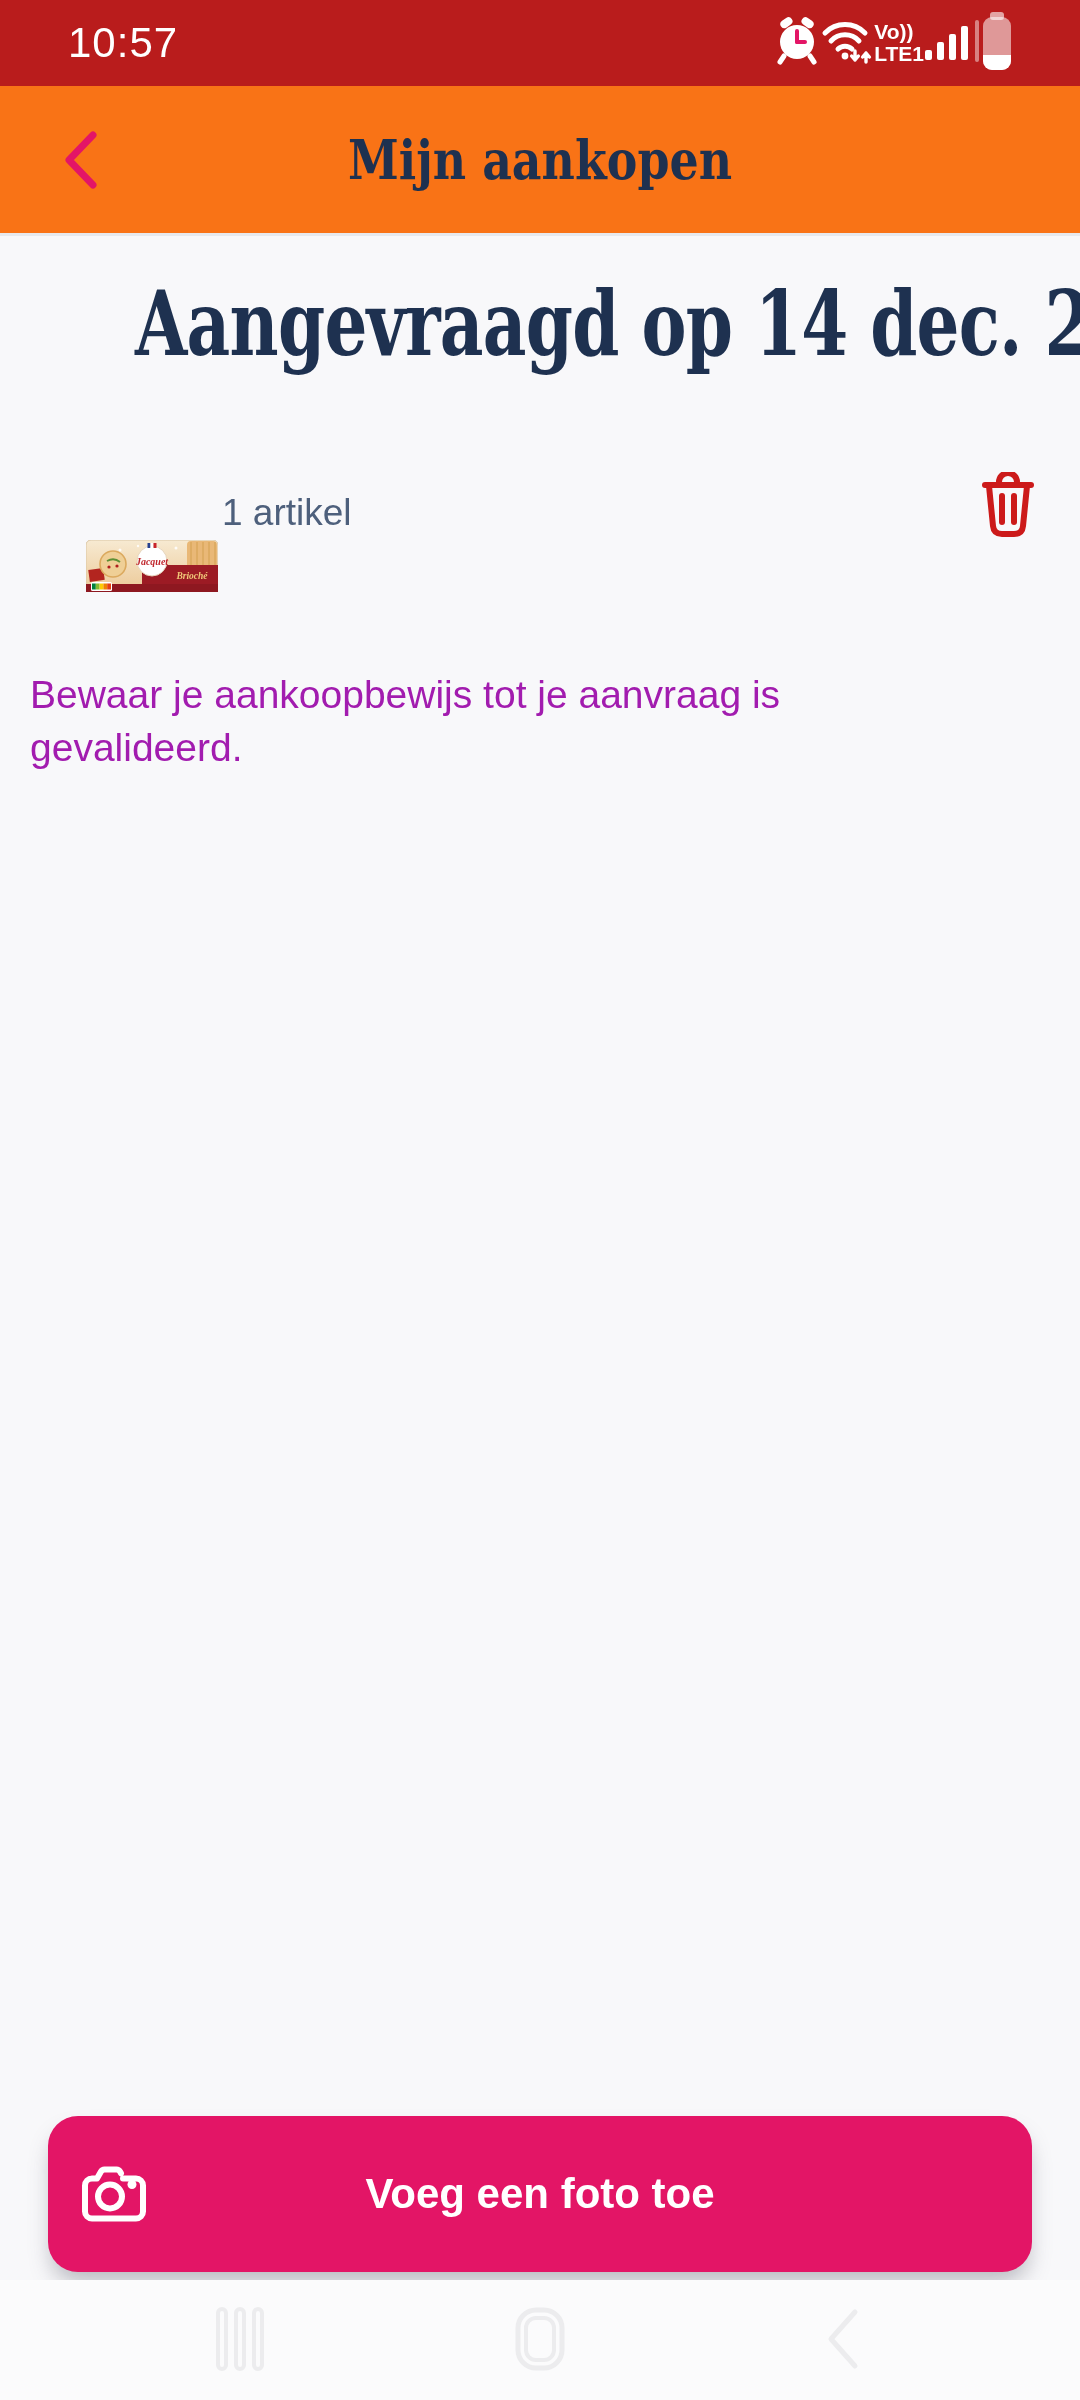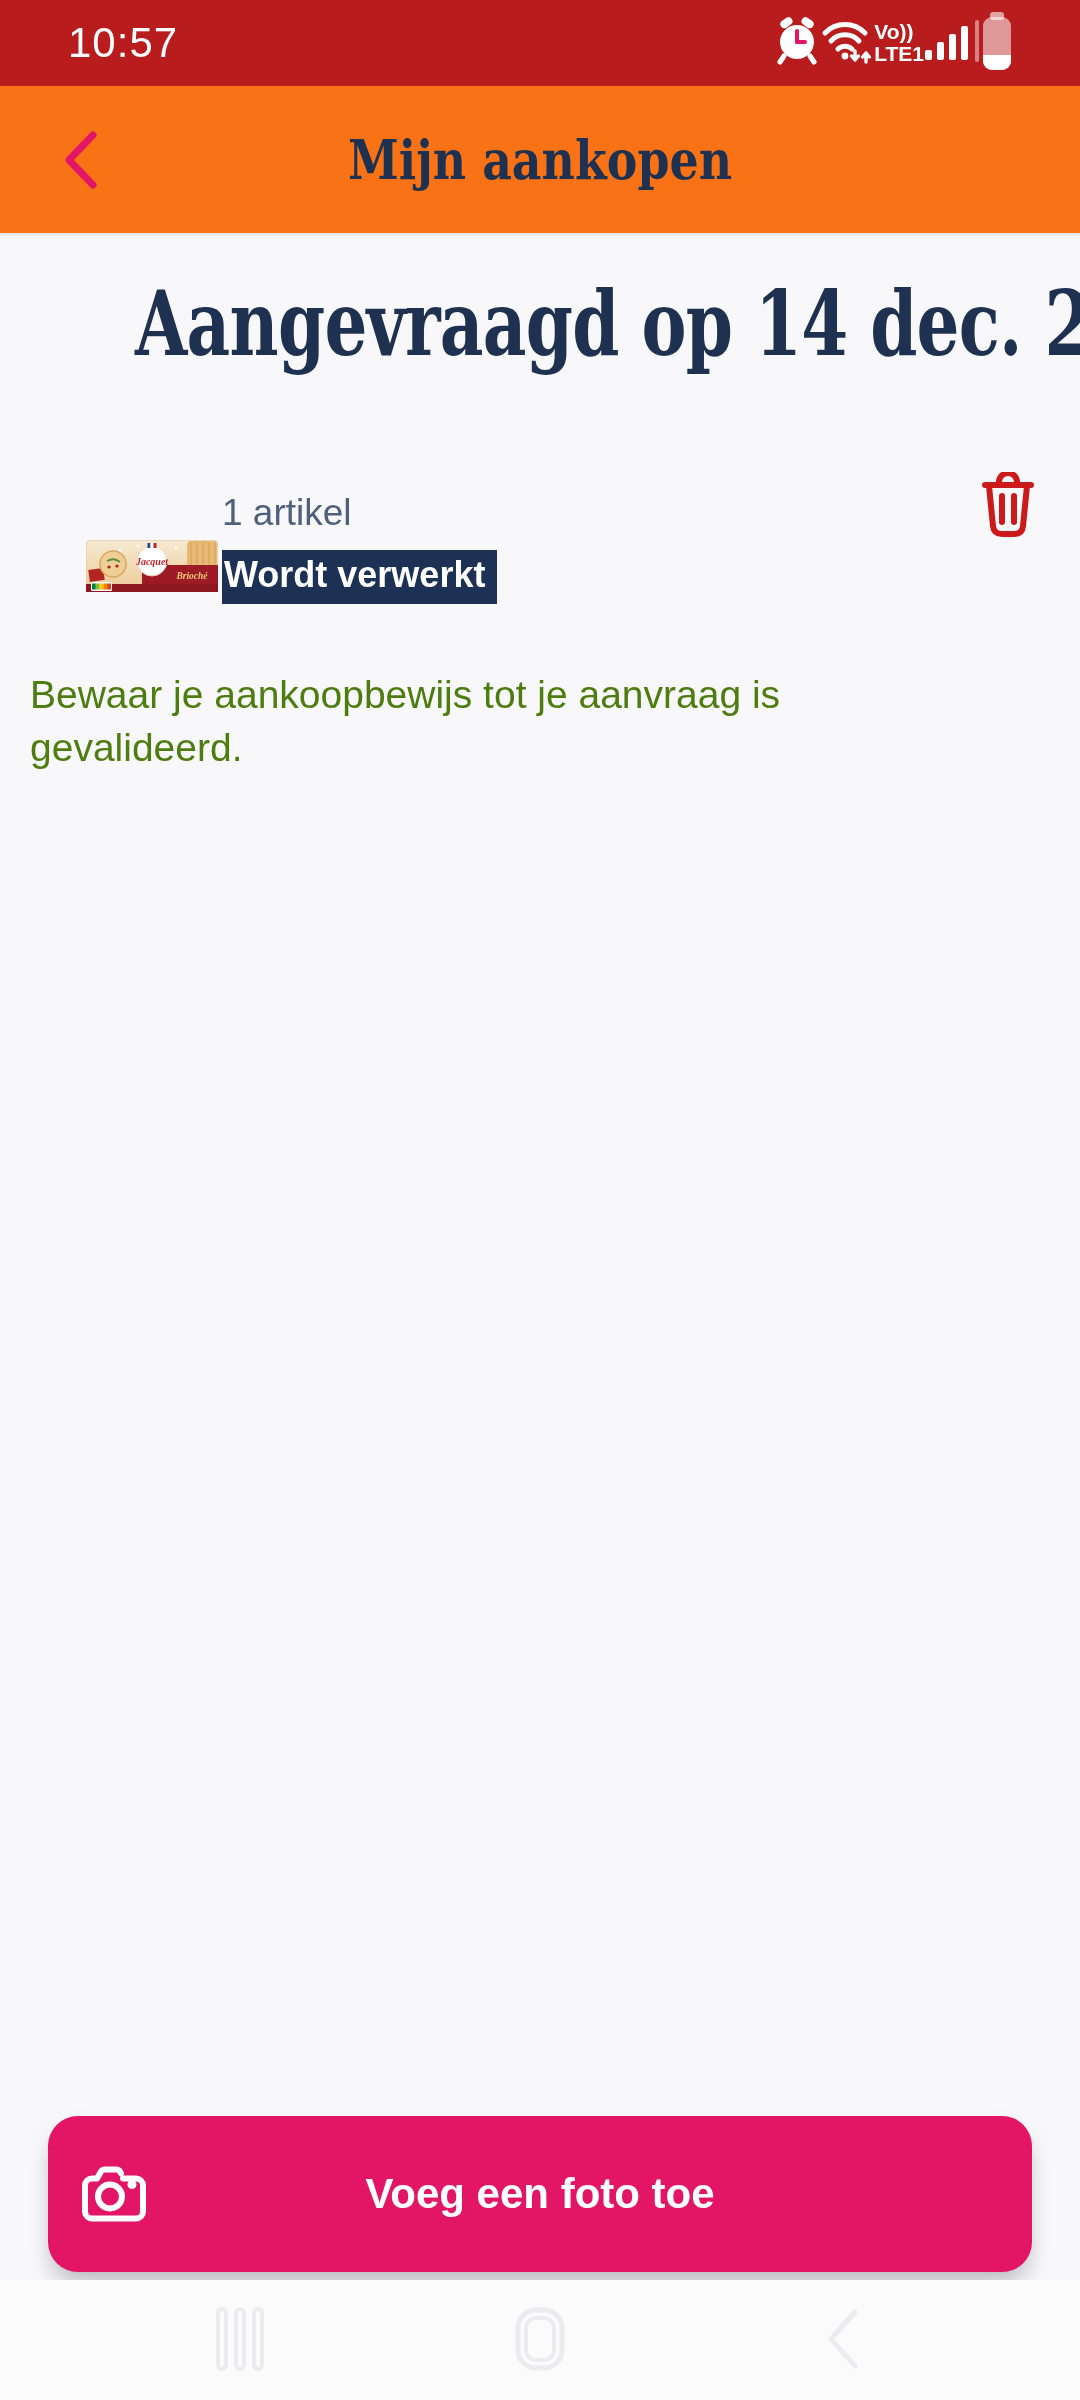--- a/index.html
+++ b/index.html
@@ -100,21 +100,21 @@
     width: 84px; height: 84px;
     background: transparent; border: none; cursor: pointer;
     display: flex; align-items: flex-start; justify-content: center;
   }
 
   
   .notice {
     position: absolute; left: 30px; top: 668px;
     width: 900px;
     font-size: 39px; line-height: 1.37;
-    color: #4d7c0f; font-weight: 400;
+    color: #a21caf; font-weight: 400;
   }
 
   
   .add-photo-btn {
     position: absolute; left: 48px; top: 2116px;
     width: 984px; height: 156px;
     background: #E31566;
     border: none; border-radius: 30px;
     cursor: pointer;
     box-shadow: 0 14px 22px -4px rgba(90, 90, 105, 0.40);
@@ -254,21 +254,20 @@
         <rect x="6" y="43.5" width="3.8" height="6" fill="#00803D"></rect>
         <rect x="9.8" y="43.5" width="3.8" height="6" fill="#85BB2F"></rect>
         <rect x="13.6" y="43.5" width="3.8" height="6" fill="#FECB02"></rect>
         <rect x="17.4" y="43.5" width="3.8" height="6" fill="#EF8200"></rect>
         <rect x="21.2" y="43.5" width="3.8" height="6" fill="#E63E11"></rect>
       </svg>
     </span>
 
     <div class="purchase-texts">
       <div class="purchase-qty">1 artikel</div>
-      <div class="purchase-status">Wordt verwerkt</div>
     </div>
 
     <button class="delete-btn">
       <span>
         <svg width="56" height="66" viewBox="0 0 56 66">
           <path d="M19 12 v-2 a9 9 0 0 1 9-9 a9 9 0 0 1 9 9 v2" fill="none" stroke="#CC1A1A" stroke-width="6" stroke-linecap="round"></path>
           <path d="M5 13 H51" stroke="#CC1A1A" stroke-width="6" stroke-linecap="round"></path>
           <path d="M9 14 L13 54 q0.8 8 9 8 h12 q8.2 0 9-8 L47 14" fill="none" stroke="#CC1A1A" stroke-width="6" stroke-linecap="round" stroke-linejoin="round"></path>
           <line x1="22" y1="24" x2="22" y2="50" stroke="#CC1A1A" stroke-width="6" stroke-linecap="round"></line>
           <line x1="34" y1="24" x2="34" y2="50" stroke="#CC1A1A" stroke-width="6" stroke-linecap="round"></line>

